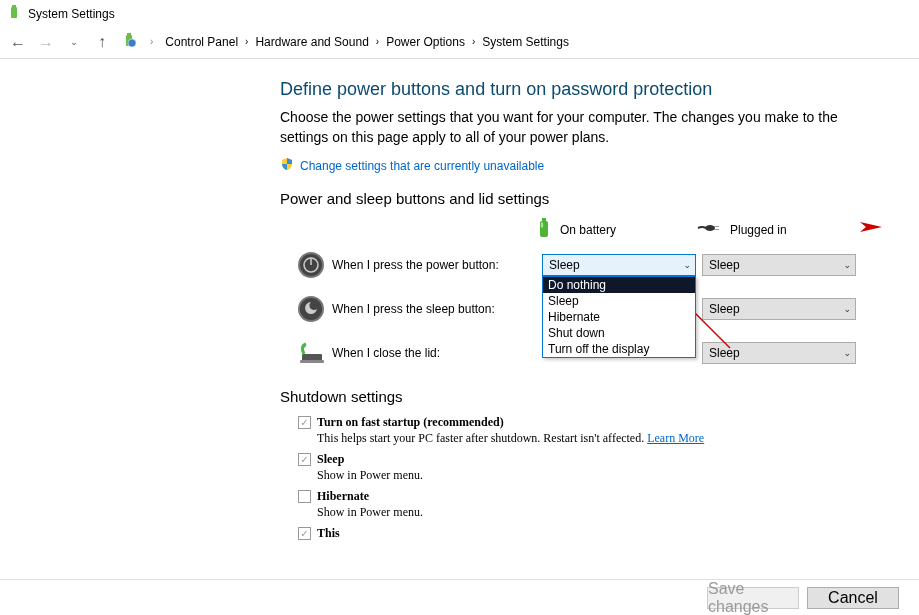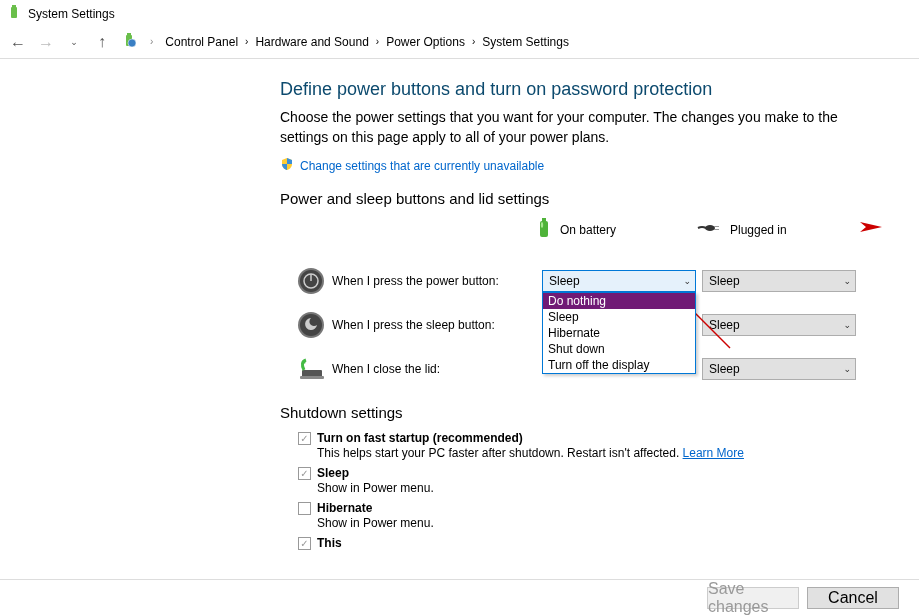--- a/index.html
+++ b/index.html
@@ -70,21 +70,21 @@
       gap: 6px;
       margin-bottom: 16px;
     }
     .section-label {
       font-size: 15px;
       margin-bottom: 10px;
     }
     .headers-row {
       display: flex;
       margin-left: 256px;
-      margin-bottom: 24px;
+      margin-bottom: 8px;
     }
     .col-header {
       display: flex;
       align-items: center;
       gap: 8px;
       width: 160px;
     }
     .settings-row {
       display: flex;
       align-items: center;
@@ -131,34 +131,35 @@
       background: #fff;
       z-index: 10;
       box-shadow: 2px 2px 3px rgba(0,0,0,0.2);
     }
     .dropdown-list .opt {
       padding: 0px 5px;
       font-size: 12px;
       line-height: 16px;
     }
     .dropdown-list .opt.sel {
-      background: #701a75;
+      background: #0f172a;
       color: #fff;
     }
     .hr {
       border: none;
       border-top: 1px solid #ddd;
       margin: 0;
     }
     .shutdown-section {
       margin-top: 20px;
     }
     .chk-row {
       margin-left: 18px;
       margin-bottom: 4px;
+      font-family: Liberation Serif, serif;
     }
     .chk-line {
       display: flex;
       align-items: center;
       gap: 6px;
     }
     .chk {
       width: 13px;
       height: 13px;
       border: 1px solid #999;

